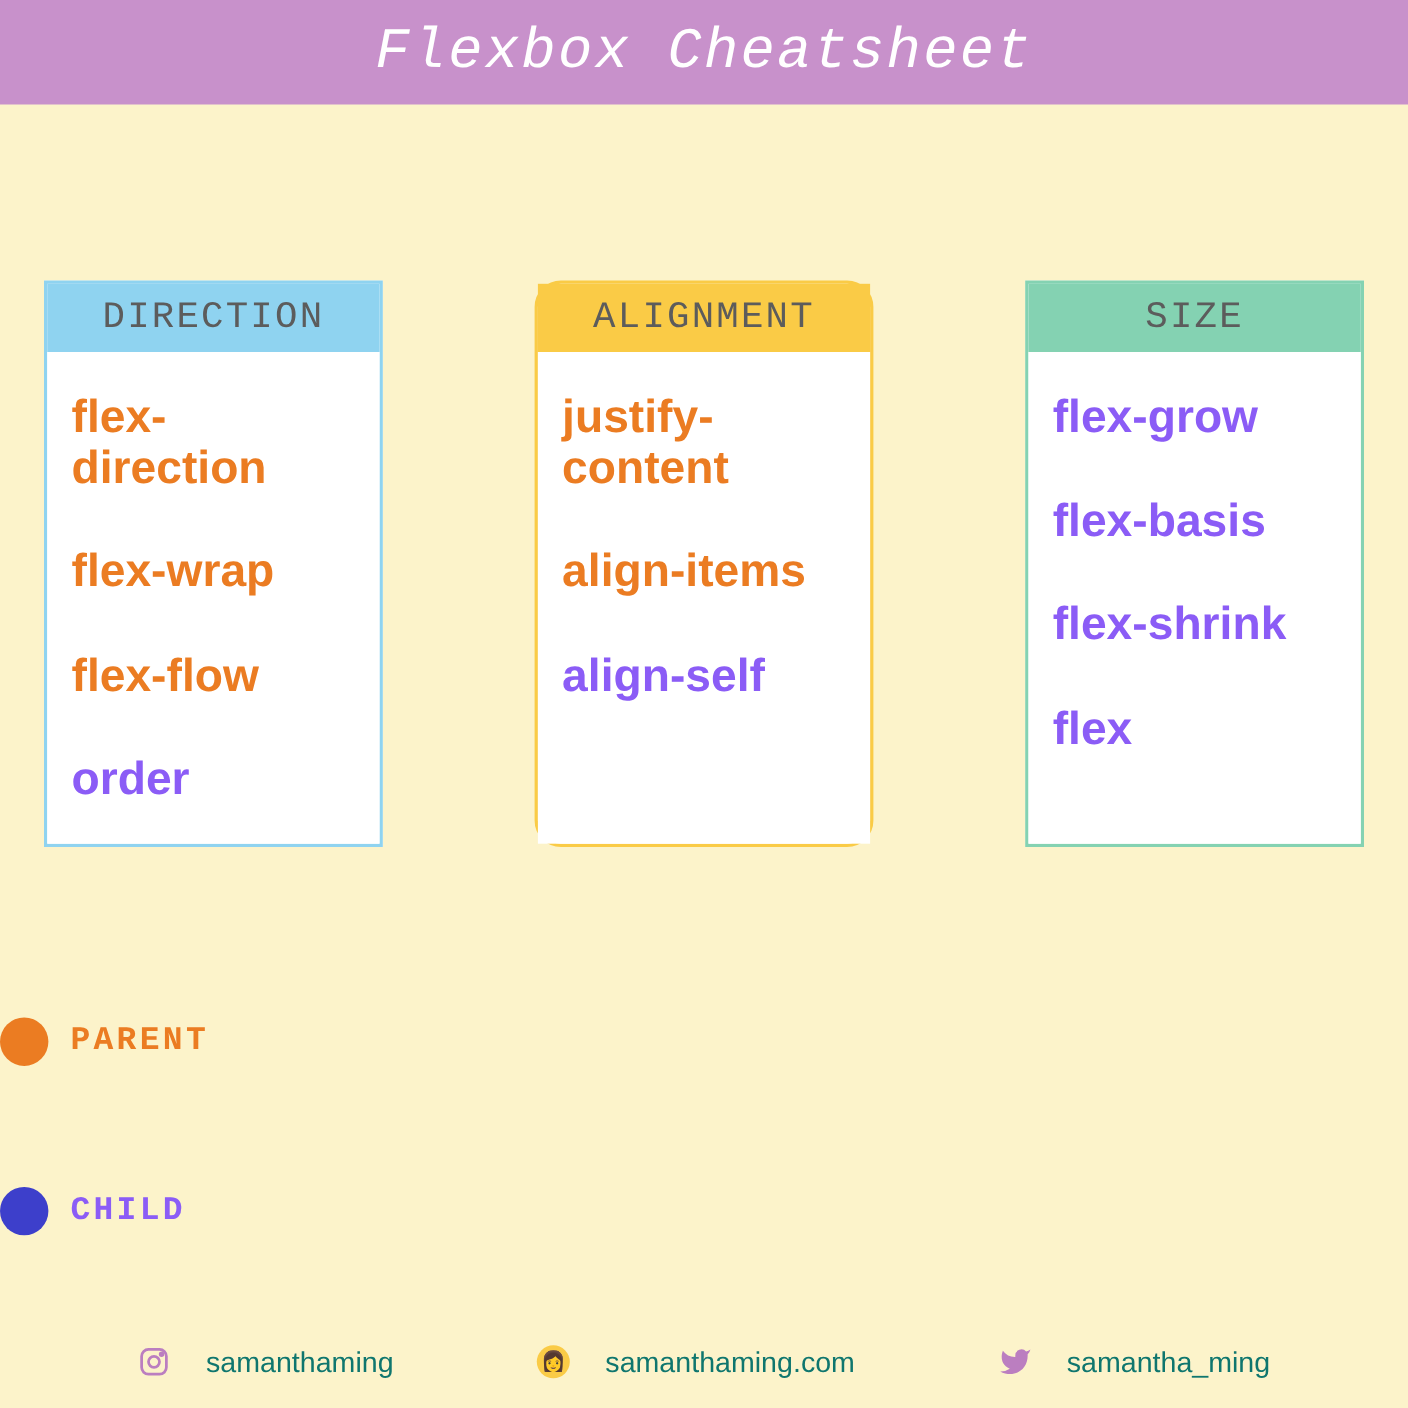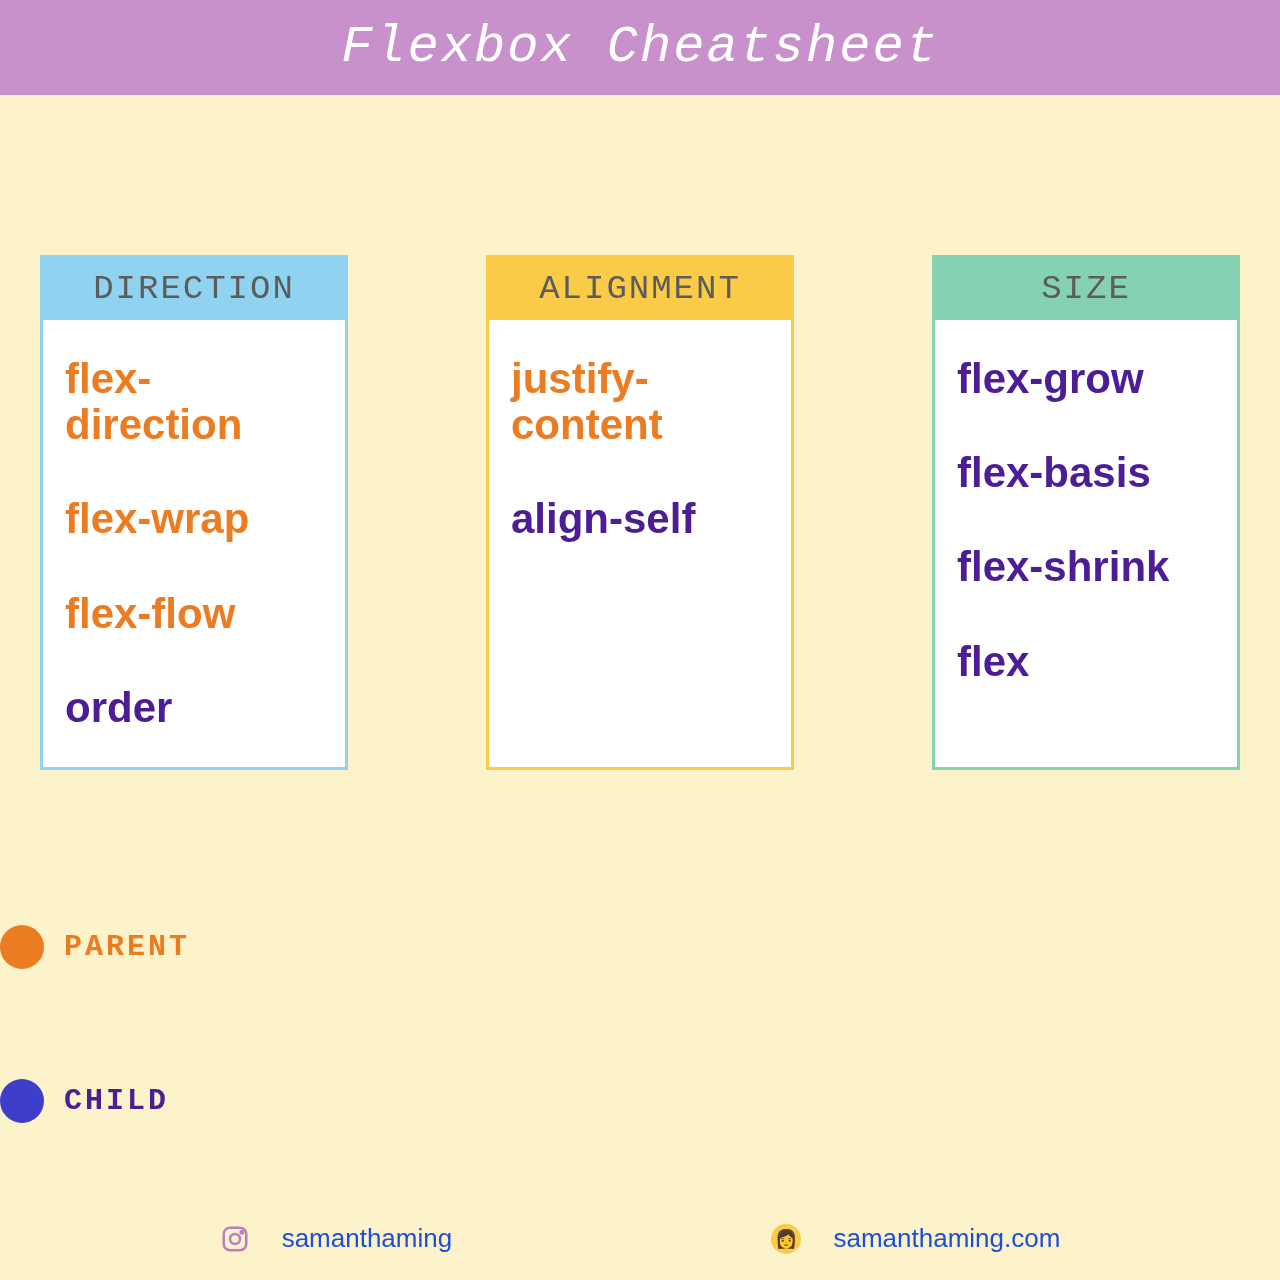--- a/index.html
+++ b/index.html
@@ -35,21 +35,21 @@
       margin-top: 160px;
     }
     .card {
       width: 308px;
       border: 3px solid;
       background: #FFFFFF;
       display: flex;
       flex-direction: column;
     }
     .card-0 { border-color: #8FD3F0; }
-    .card-1 { border-color: #FACB46; }
+    .card-1 { border-color: #FACB46; border-radius: 24px; }
     .card-2 { border-color: #84D2B2; justify-content: flex-end; }
     .card-header {
       font-family: "Courier New", Courier, monospace;
       font-size: 34px;
       color: #5C5C5C;
       text-align: center;
       padding: 12px 0;
       letter-spacing: 2px;
     }
     .card-0 .card-header { background: #8FD3F0; }
@@ -63,21 +63,21 @@
     .prop {
       font-size: 42px;
       font-weight: 600;
       margin-bottom: 48px;
       line-height: 1.1;
     }
     .prop:last-child {
       margin-bottom: 0;
     }
     .parent-color { color: #EB7C22; }
-    .child-color { color: #4c1d95; }
+    .child-color { color: #8b5cf6; }
     .legend {
       display: flex;
       justify-content: center;
       gap: 110px;
       margin-top: 155px;
       flex-direction: column;
     }
     .legend-item {
       display: flex;
       align-items: center;
@@ -101,23 +101,23 @@
       bottom: 26px;
       left: 0;
       right: 0;
       display: flex;
       justify-content: space-around;
       align-items: center;
       padding: 0 60px;
     }
     .footer-item {
       display: flex;
-      align-items: flex-end;
+      align-items: flex-start;
       gap: 32px;
-      color: #1d4ed8;
+      color: #0f766e;
       font-size: 26px;
     }
     .footer-icon {
       display: inline-flex;
       align-items: center;
       justify-content: center;
     }
     .footer-icon svg {
       width: 30px;
       height: 30px;
@@ -149,20 +149,21 @@
       <div class="prop parent-color">flex-wrap</div>
       <div class="prop parent-color">flex-flow</div>
       <div class="prop child-color">order</div>
     </div>
   </div>
 
   <div class="card card-1">
     <div class="card-header">ALIGNMENT</div>
     <div class="card-body">
       <div class="prop parent-color">justify-content</div>
+      <div class="prop parent-color">align-items</div>
       <div class="prop child-color">align-self</div>
     </div>
   </div>
 
   <div class="card card-2">
     <div class="card-header">SIZE</div>
     <div class="card-body">
       <div class="prop child-color">flex-grow</div>
       <div class="prop child-color">flex-basis</div>
       <div class="prop child-color">flex-shrink</div>
@@ -191,13 +192,21 @@
         <circle cx="12" cy="12" r="4"></circle>
         <circle cx="17.5" cy="6.5" r="1" fill="#BB7EC0"></circle>
       </svg>
     </span>
     <span>samanthaming</span>
   </div>
   <div class="footer-item">
     <span class="footer-avatar">👩</span>
     <span>samanthaming.com</span>
   </div>
+  <div class="footer-item">
+    <span class="footer-icon">
+      <svg viewBox="0 0 24 24" fill="#BB7EC0">
+        <path d="M23 3a10.9 10.9 0 01-3.14 1.53 4.48 4.48 0 00-7.86 3v1A10.66 10.66 0 013 4s-4 9 5 13a11.64 11.64 0 01-7 2c9 5 20 0 20-11.5a4.5 4.5 0 00-.08-.83A7.72 7.72 0 0023 3z"></path>
+      </svg>
+    </span>
+    <span>samantha_ming</span>
+  </div>
 </div>
 
 </body></html>

